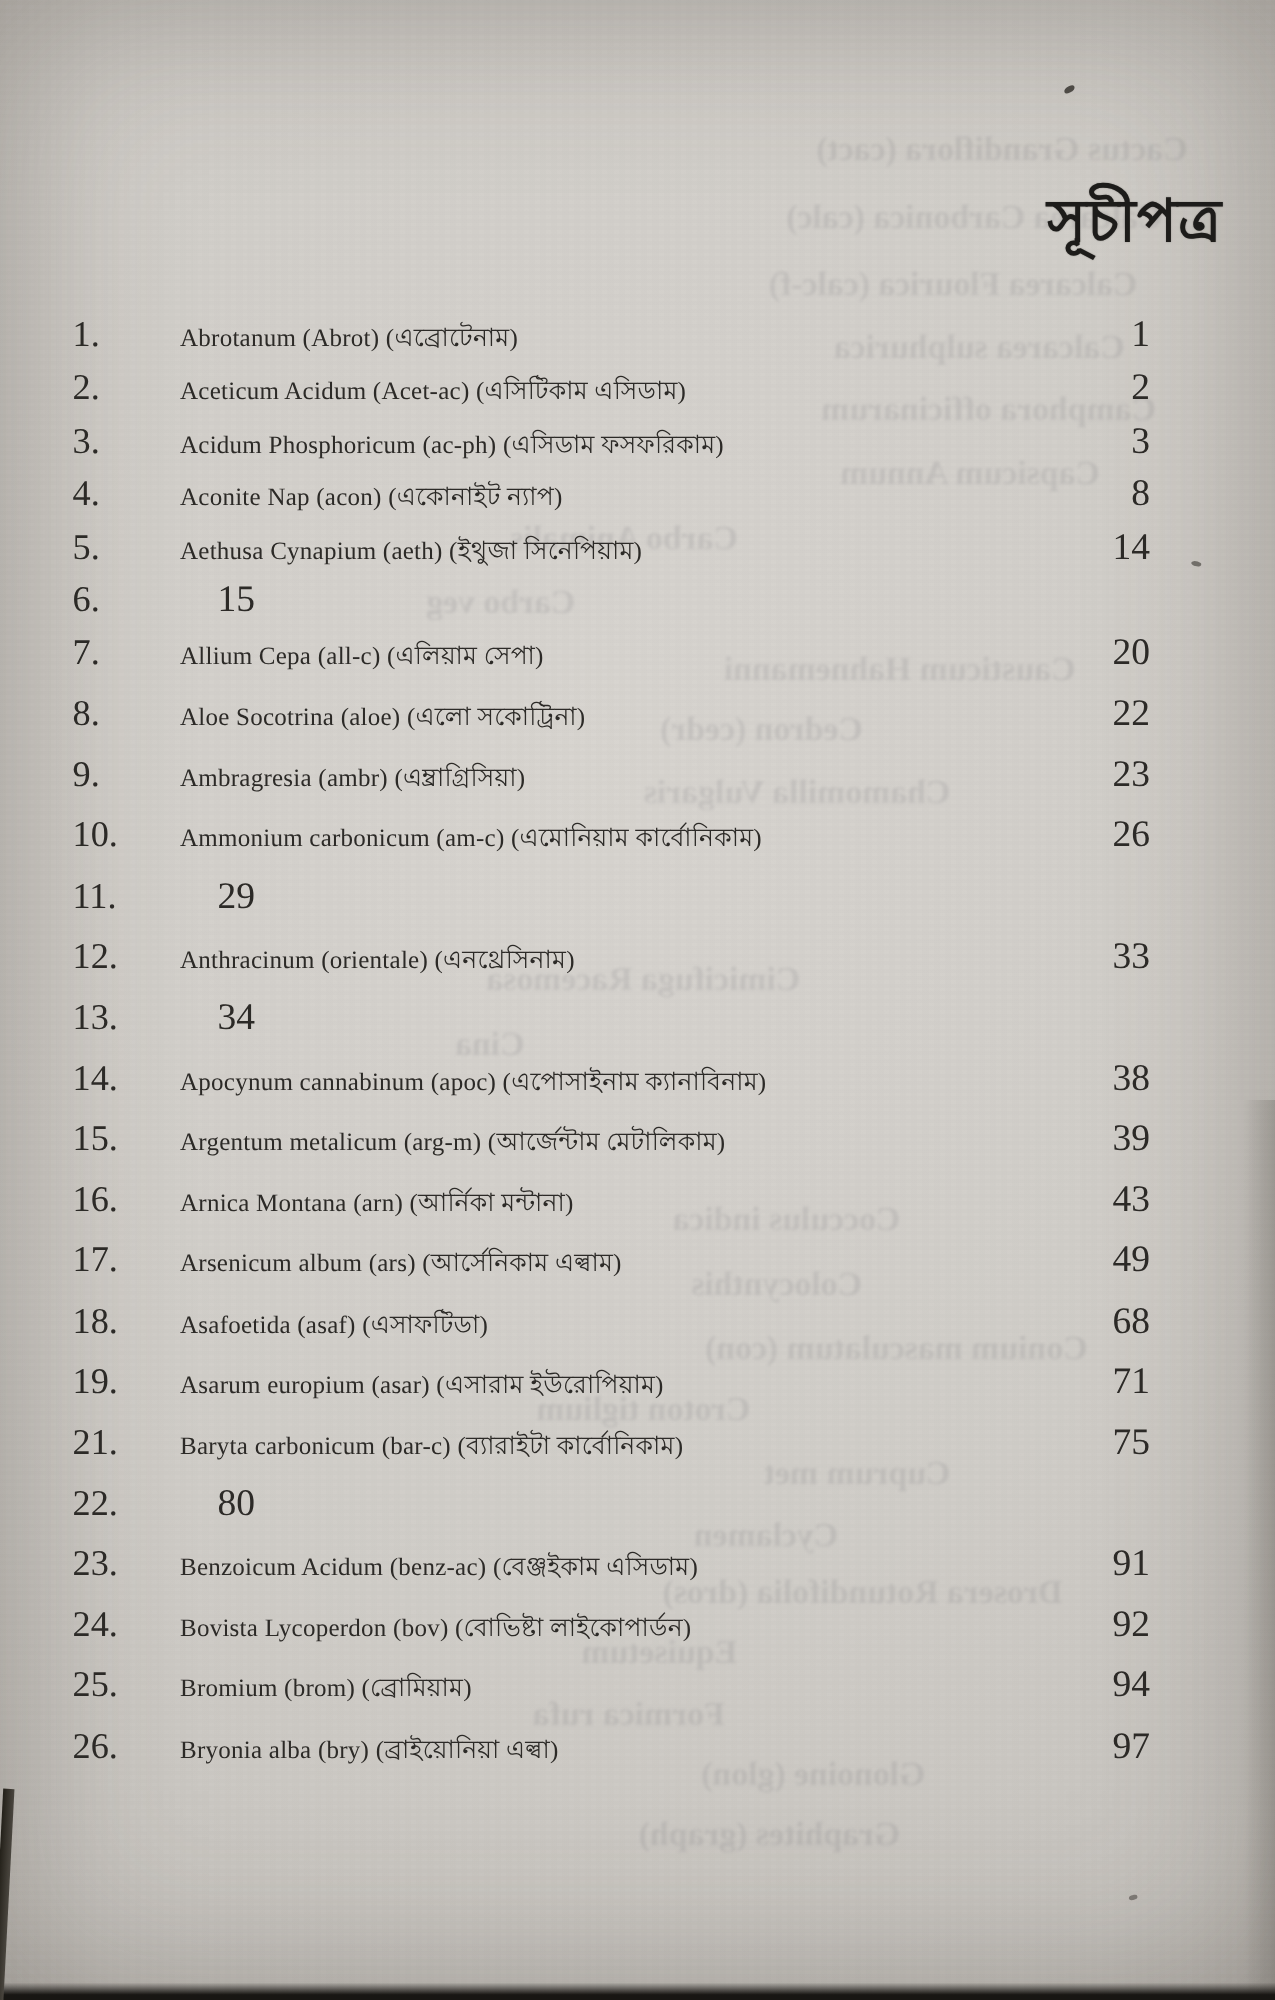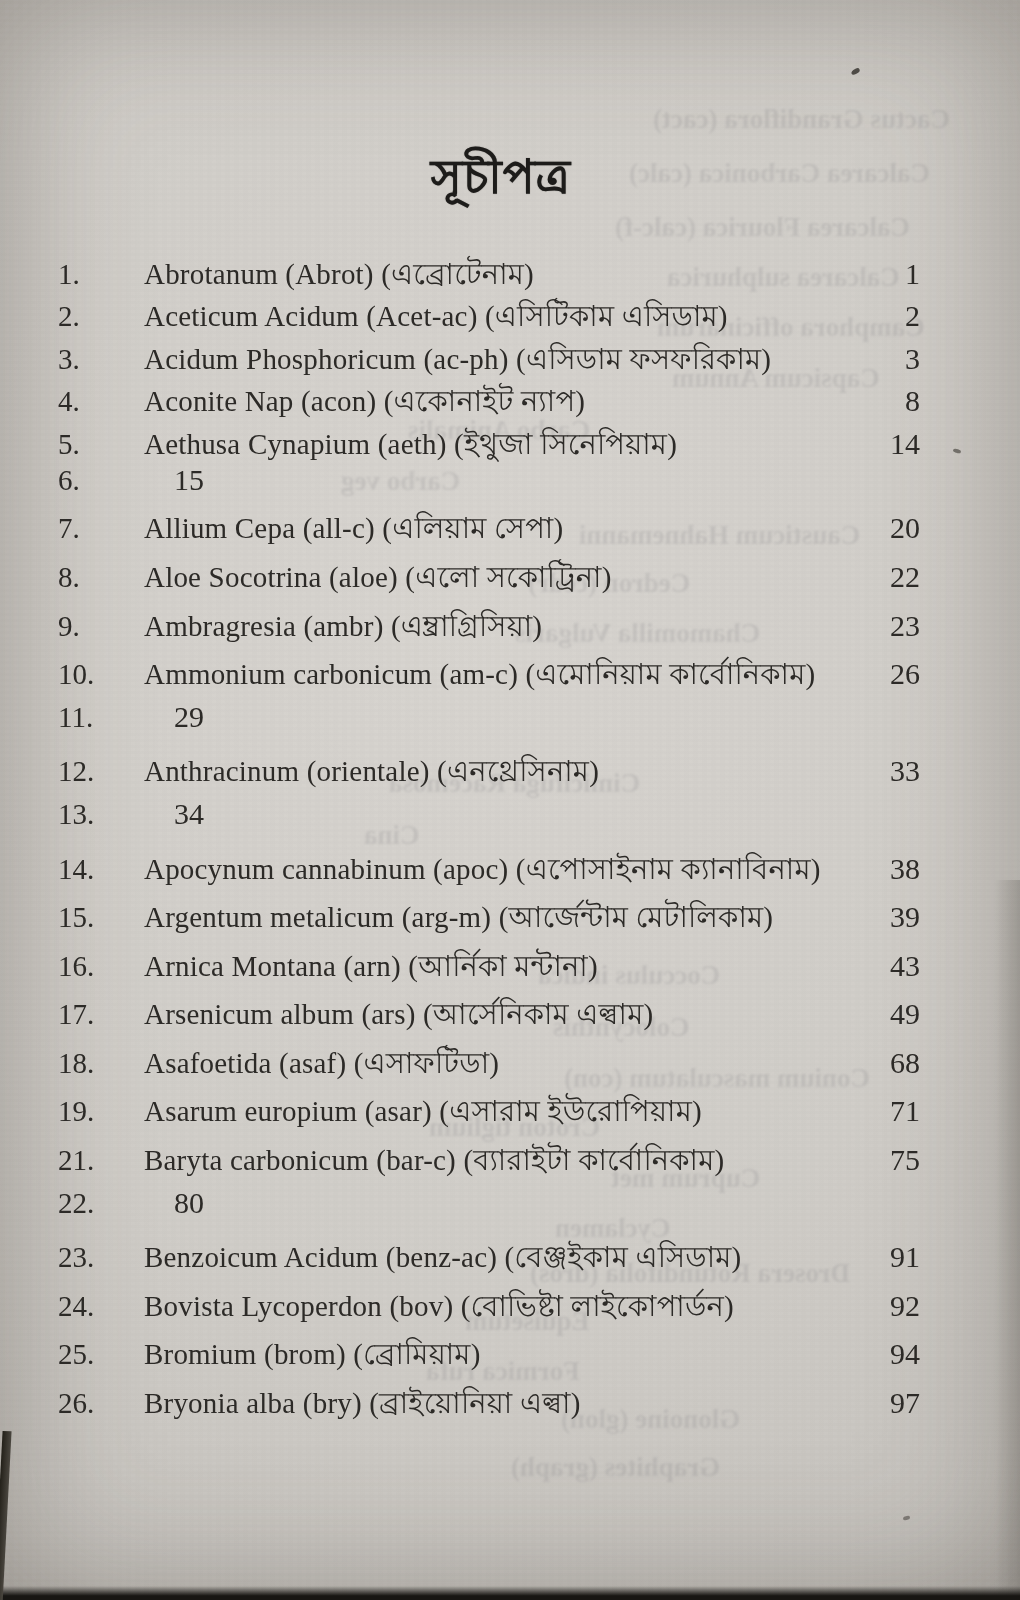--- a/index.html
+++ b/index.html
@@ -14,33 +14,33 @@
       radial-gradient(ellipse 120% 90% at 45% 38%, #d7d4cf 0%, #cfccc7 48%, #c6c3be 74%, #b3b0ab 94%, #9c9994 100%);
     box-shadow: inset 0 0 140px rgba(70,64,56,.38);
   }
   .grain {
     position:absolute; inset:0; pointer-events:none; opacity:.5;
     background:
       repeating-linear-gradient(0deg, rgba(120,115,108,.025) 0 3px, rgba(255,255,255,.02) 3px 6px),
       repeating-linear-gradient(90deg, rgba(120,115,108,.02) 0 5px, rgba(255,255,255,.015) 5px 9px);
   }
   .title {
-    position:absolute; top:110px; left:12px; width:978px; text-align:center;
+    position:absolute; top:110px; left:0; width:978px; text-align:right;
     font-size:47px; font-weight:bold; letter-spacing:1px; color:#1d1c1a;
     text-shadow:0 0 1px rgba(40,38,35,.55);
   }
   .toc { position:absolute; top:251px; left:0; width:100%; color:#2c2a27; }
   .row {
     display:flex; align-items:baseline;
     padding:0 100px 0 58px; white-space:nowrap;
   }
   .row.tight { height:42.4px; }
   .row.loose { height:48.6px; }
   .num  { width:86px; font-size:29px; }
-  .label{ flex:1; font-size:29px; overflow:hidden; letter-spacing:.2px; }
+  .label{ flex:1; font-size:20px; overflow:hidden; letter-spacing:.2px; }
   .pageno { min-width:60px; text-align:right; font-size:30px; }
   .ghost-layer { position:absolute; inset:0; pointer-events:none; }
   .ghost-line {
     position:absolute; transform:scaleX(-1); transform-origin:center;
     color:#6f6e74; opacity:.16; filter:blur(1.3px);
     font-size:27px; white-space:nowrap; font-weight:bold;
   }
   .edge-bottom {
     position:absolute; left:0; bottom:0; width:100%; height:14px;
     background:linear-gradient(to bottom, rgba(24,22,19,0), #181613 70%);

